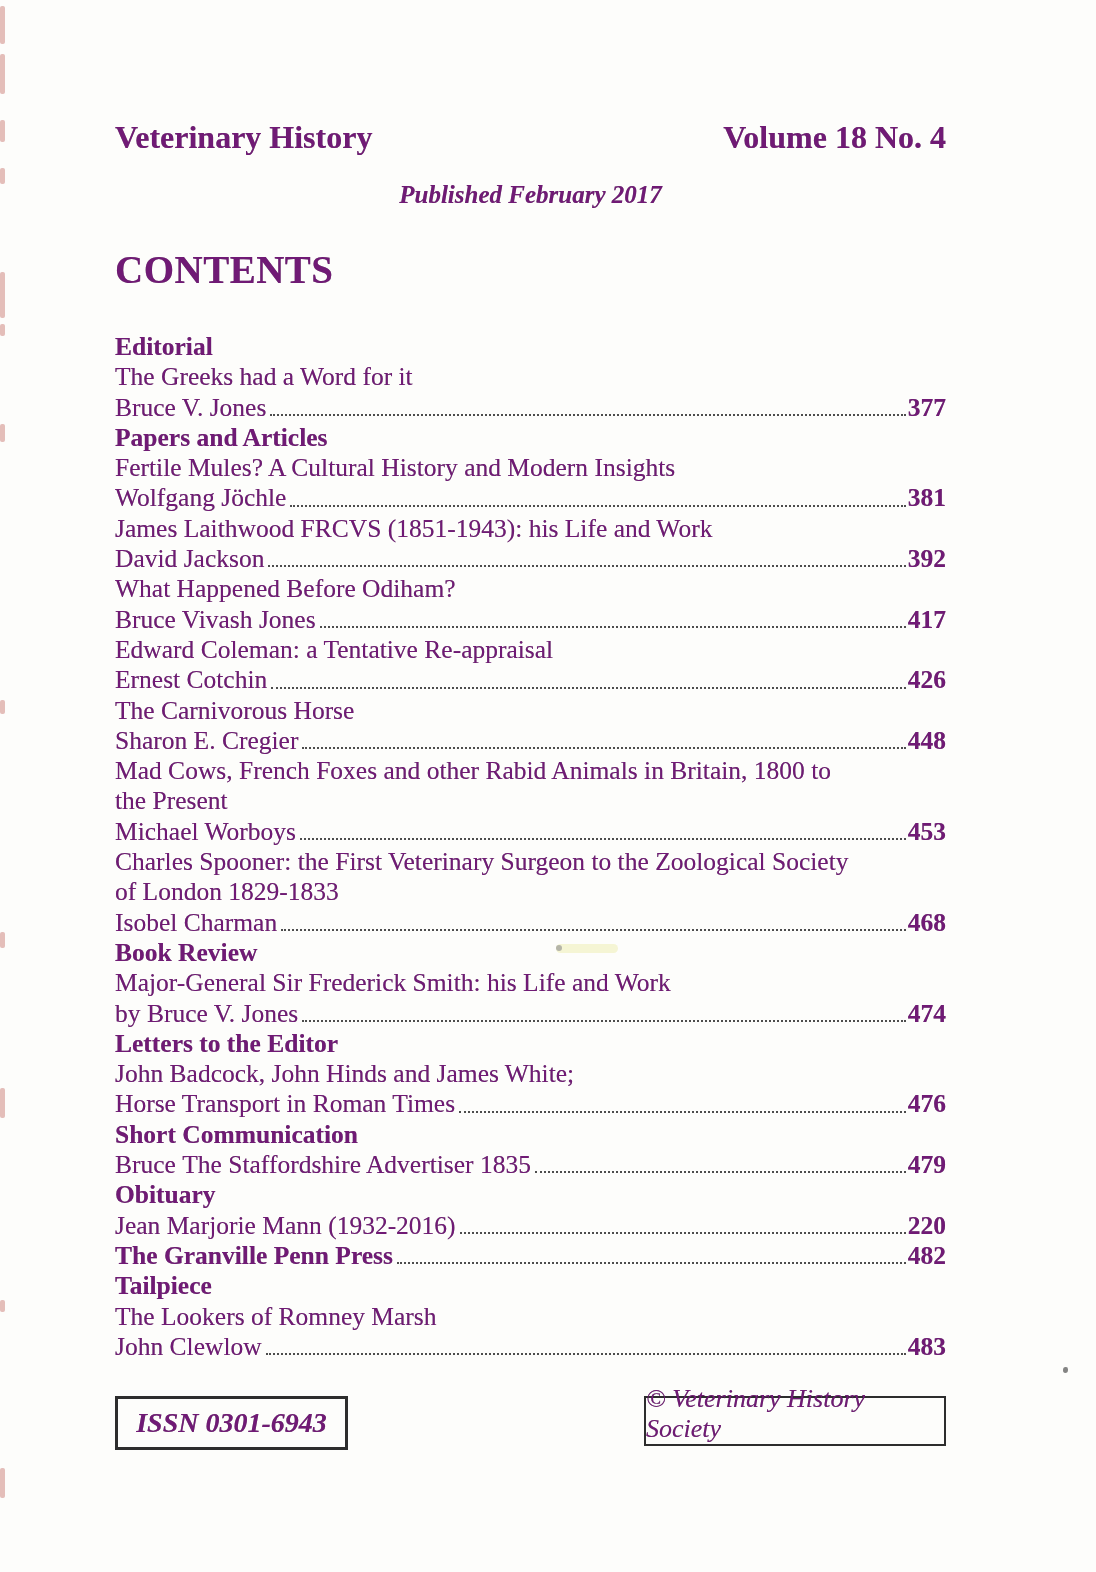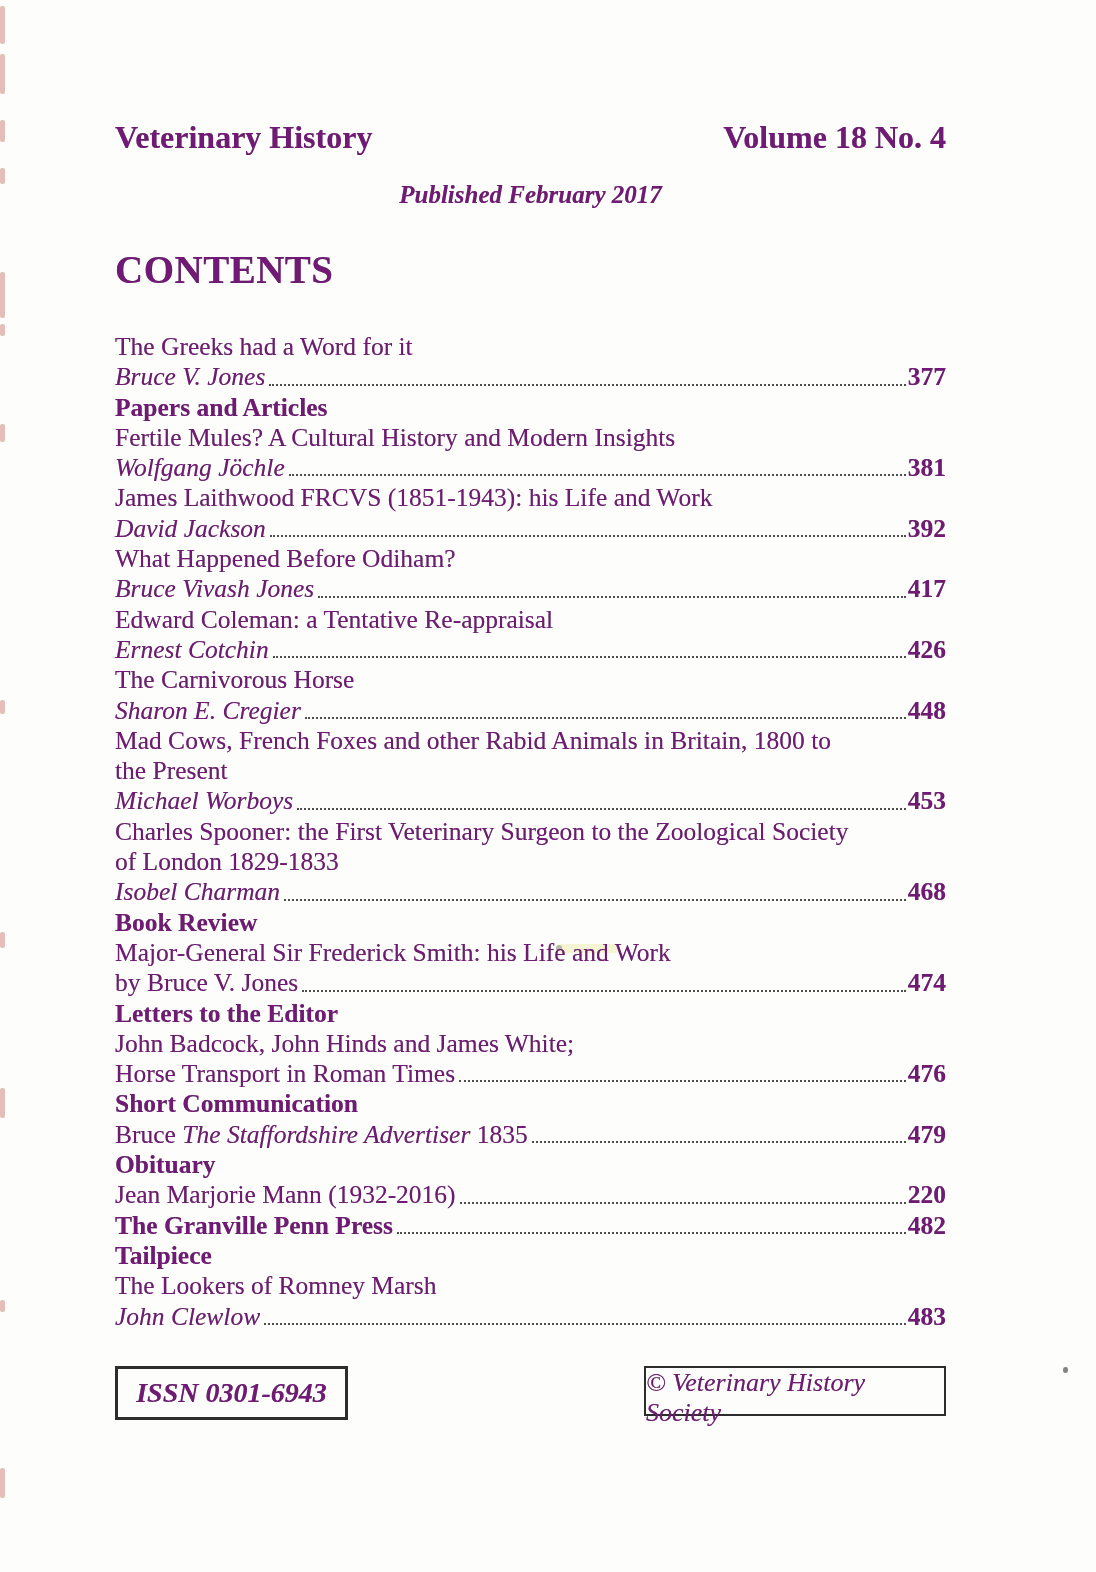--- a/index.html
+++ b/index.html
@@ -47,21 +47,21 @@
     font-size:25.5px;
   }
   .toc-line{
     display:flex;
     align-items:baseline;
     line-height:30.3px;
     white-space:pre;
   }
   .seg.regular{ font-weight:normal; font-style:normal; }
   .seg.bold{ font-weight:bold; }
-  .seg.italic{ font-style:italic; }
+  .seg.italic{ }
   .leader{
     flex:1 1 auto;
     min-width:18px;
     align-self:flex-end;
     border-bottom:2.6px dotted #4d4d4d;
     margin:0 2px 7px 4px;
   }
   .pagenum{ font-weight:bold; }
   .footer-row{
     display:flex;
@@ -75,21 +75,21 @@
     width:233px;height:54px;
     border:3px solid #2d2d2d;
     display:flex;align-items:center;justify-content:center;
     font-weight:bold;
     font-size:28px;
   }
   .copyright-box{
     box-sizing:border-box;
     width:302px;height:50px;
     border:2px solid #2d2d2d;
-    display:flex;align-items:flex-start;justify-content:center;
+    display:flex;align-items:flex-end;justify-content:center;
     font-size:26px;
   }
   
   .edge-mark{
     position:absolute;left:0;width:5px;
     background:rgba(186,86,80,0.38);
     border-radius:2px;
   }
   .smudge-yellow{
     position:absolute;left:556px;top:944px;
@@ -139,20 +139,21 @@
     <div class="masthead">
       <span>Veterinary History</span>
       <span>Volume 18 No. 4</span>
     </div>
 
     <div class="published">Published February 2017</div>
 
     <div class="contents-heading">CONTENTS</div>
 
     <div class="toc">
+        <div class="toc-line"><span class="seg bold">Editorial</span></div>
         <div class="toc-line"><span class="seg regular">The Greeks had a Word for it</span></div>
         <div class="toc-line"><span class="seg italic">Bruce V. Jones</span><span class="leader"></span><span class="pagenum">377</span></div>
         <div class="toc-line"><span class="seg bold">Papers and Articles</span></div>
         <div class="toc-line"><span class="seg regular">Fertile Mules? A Cultural History and Modern Insights</span></div>
         <div class="toc-line"><span class="seg italic">Wolfgang Jöchle</span><span class="leader"></span><span class="pagenum">381</span></div>
         <div class="toc-line"><span class="seg regular">James Laithwood FRCVS (1851-1943): his Life and Work</span></div>
         <div class="toc-line"><span class="seg italic">David Jackson</span><span class="leader"></span><span class="pagenum">392</span></div>
         <div class="toc-line"><span class="seg regular">What Happened Before Odiham?</span></div>
         <div class="toc-line"><span class="seg italic">Bruce Vivash Jones</span><span class="leader"></span><span class="pagenum">417</span></div>
         <div class="toc-line"><span class="seg regular">Edward Coleman: a Tentative Re-appraisal</span></div>

